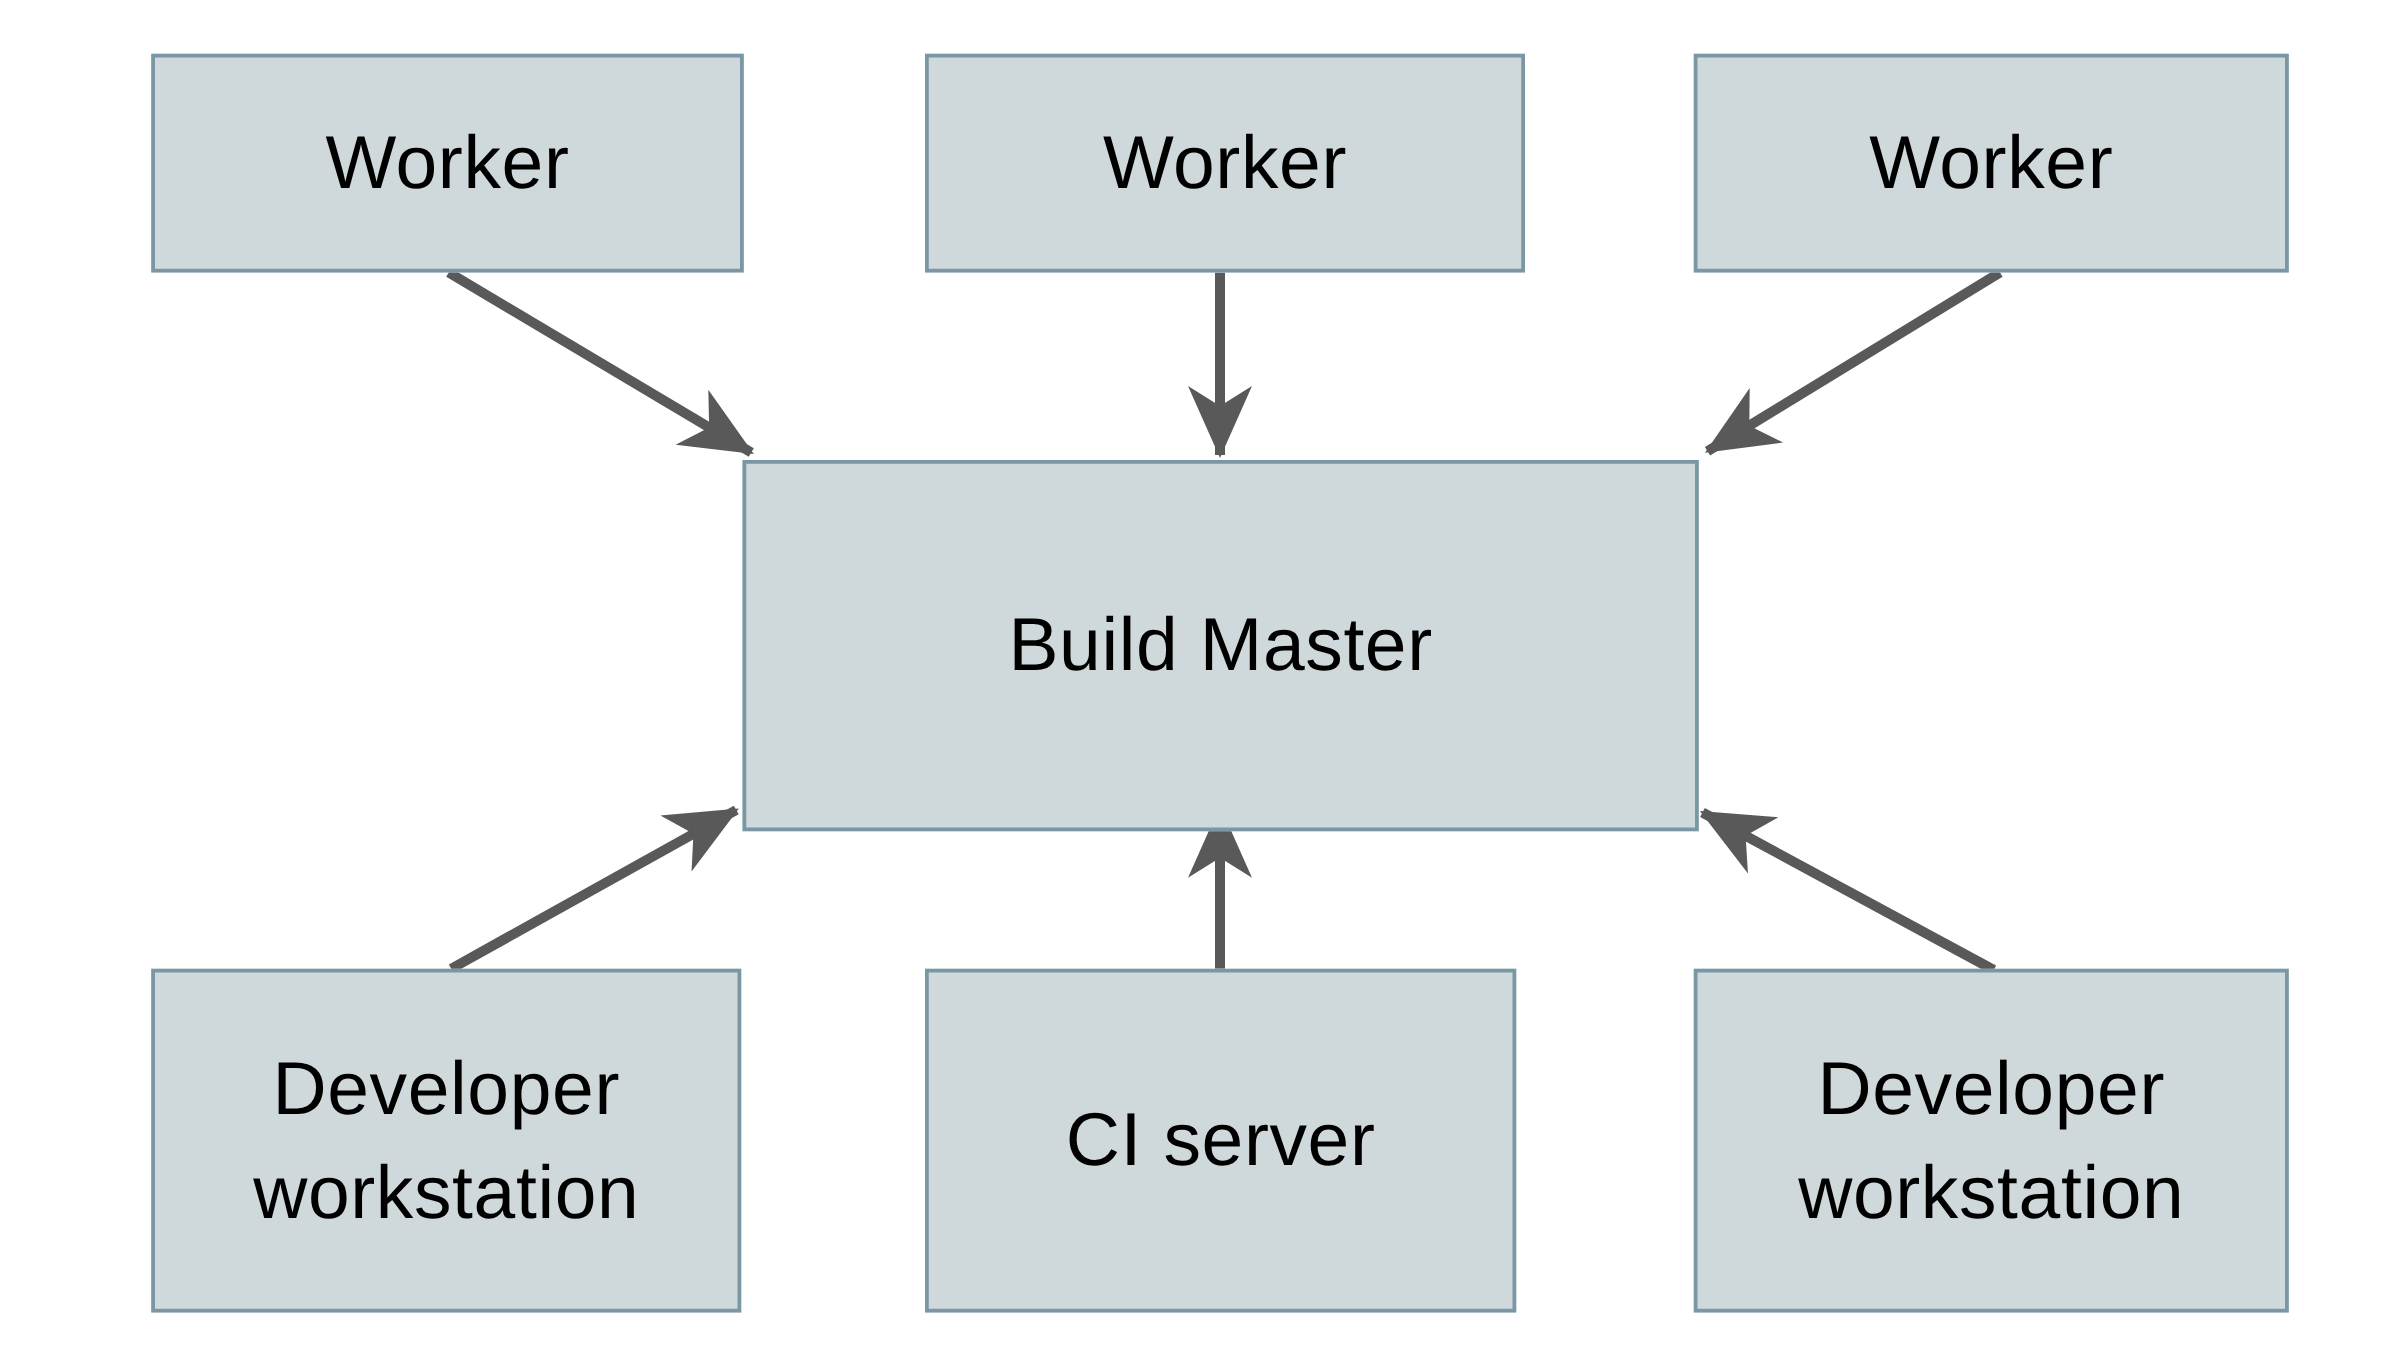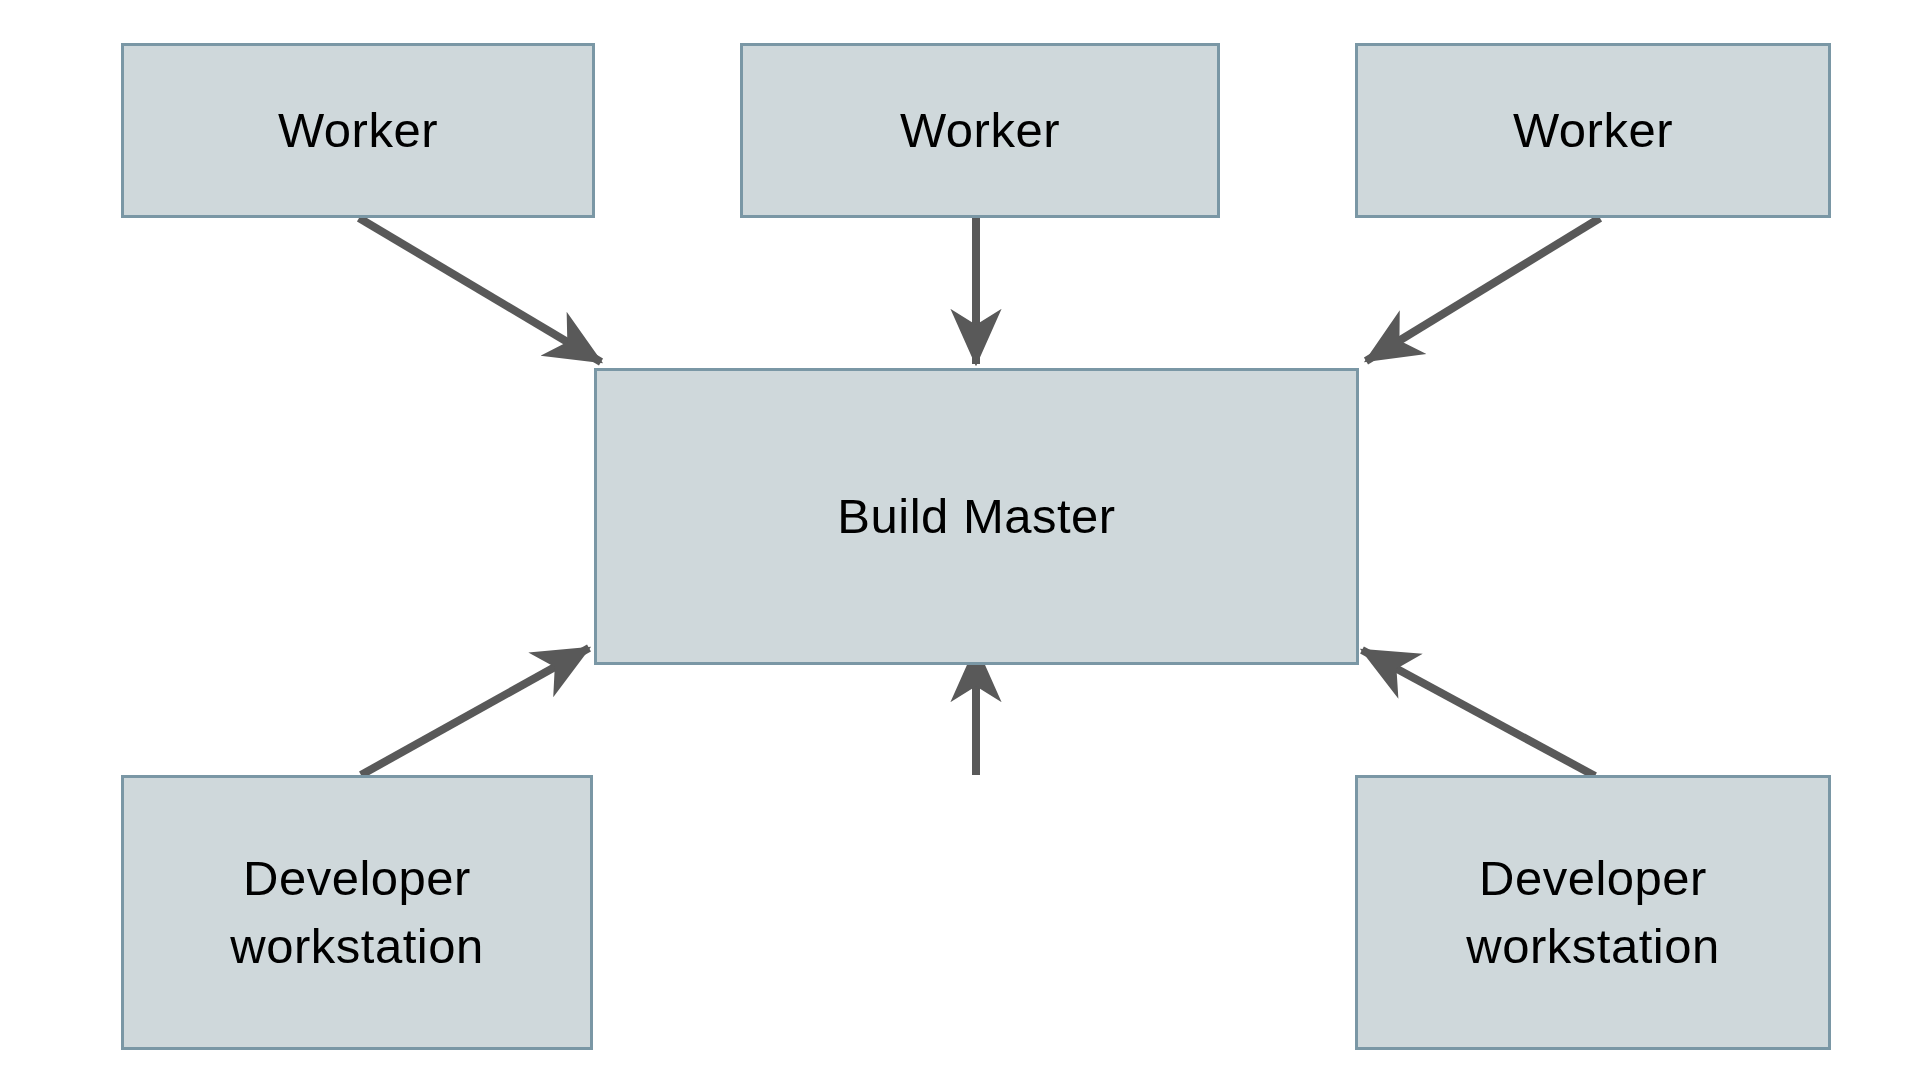--- a/index.html
+++ b/index.html
@@ -26,21 +26,21 @@
     background: #cfd8db;
     border: 3px solid #7a97a5;
     display: flex;
     align-items: center;
     justify-content: center;
     text-align: center;
     z-index: 2;
   }
   .node .label {
     color: #000000;
-    font-size: 49px;
+    font-size: 60px;
     line-height: 1.38;
     letter-spacing: 0.5px;
     padding: 0 14px;
   }
   svg.edges {
     position: absolute;
     inset: 0;
     z-index: 1;
   }
 </style>
@@ -76,18 +76,21 @@
   </div>
 
   <div class="node" style="left: 594px; top: 368px; width: 765px; height: 297px;">
     <span class="label">Build Master</span>
   </div>
 
   <div class="node" style="left: 121px; top: 775px; width: 472px; height: 275px;">
     <span class="label">Developer workstation</span>
   </div>
 
+  <div class="node" style="left: 740px; top: 775px; width: 473px; height: 275px;">
+    <span class="label">CI server</span>
+  </div>
 
   <div class="node" style="left: 1355px; top: 775px; width: 476px; height: 275px;">
     <span class="label">Developer workstation</span>
   </div>
 
 </div>
 
 </body></html>

